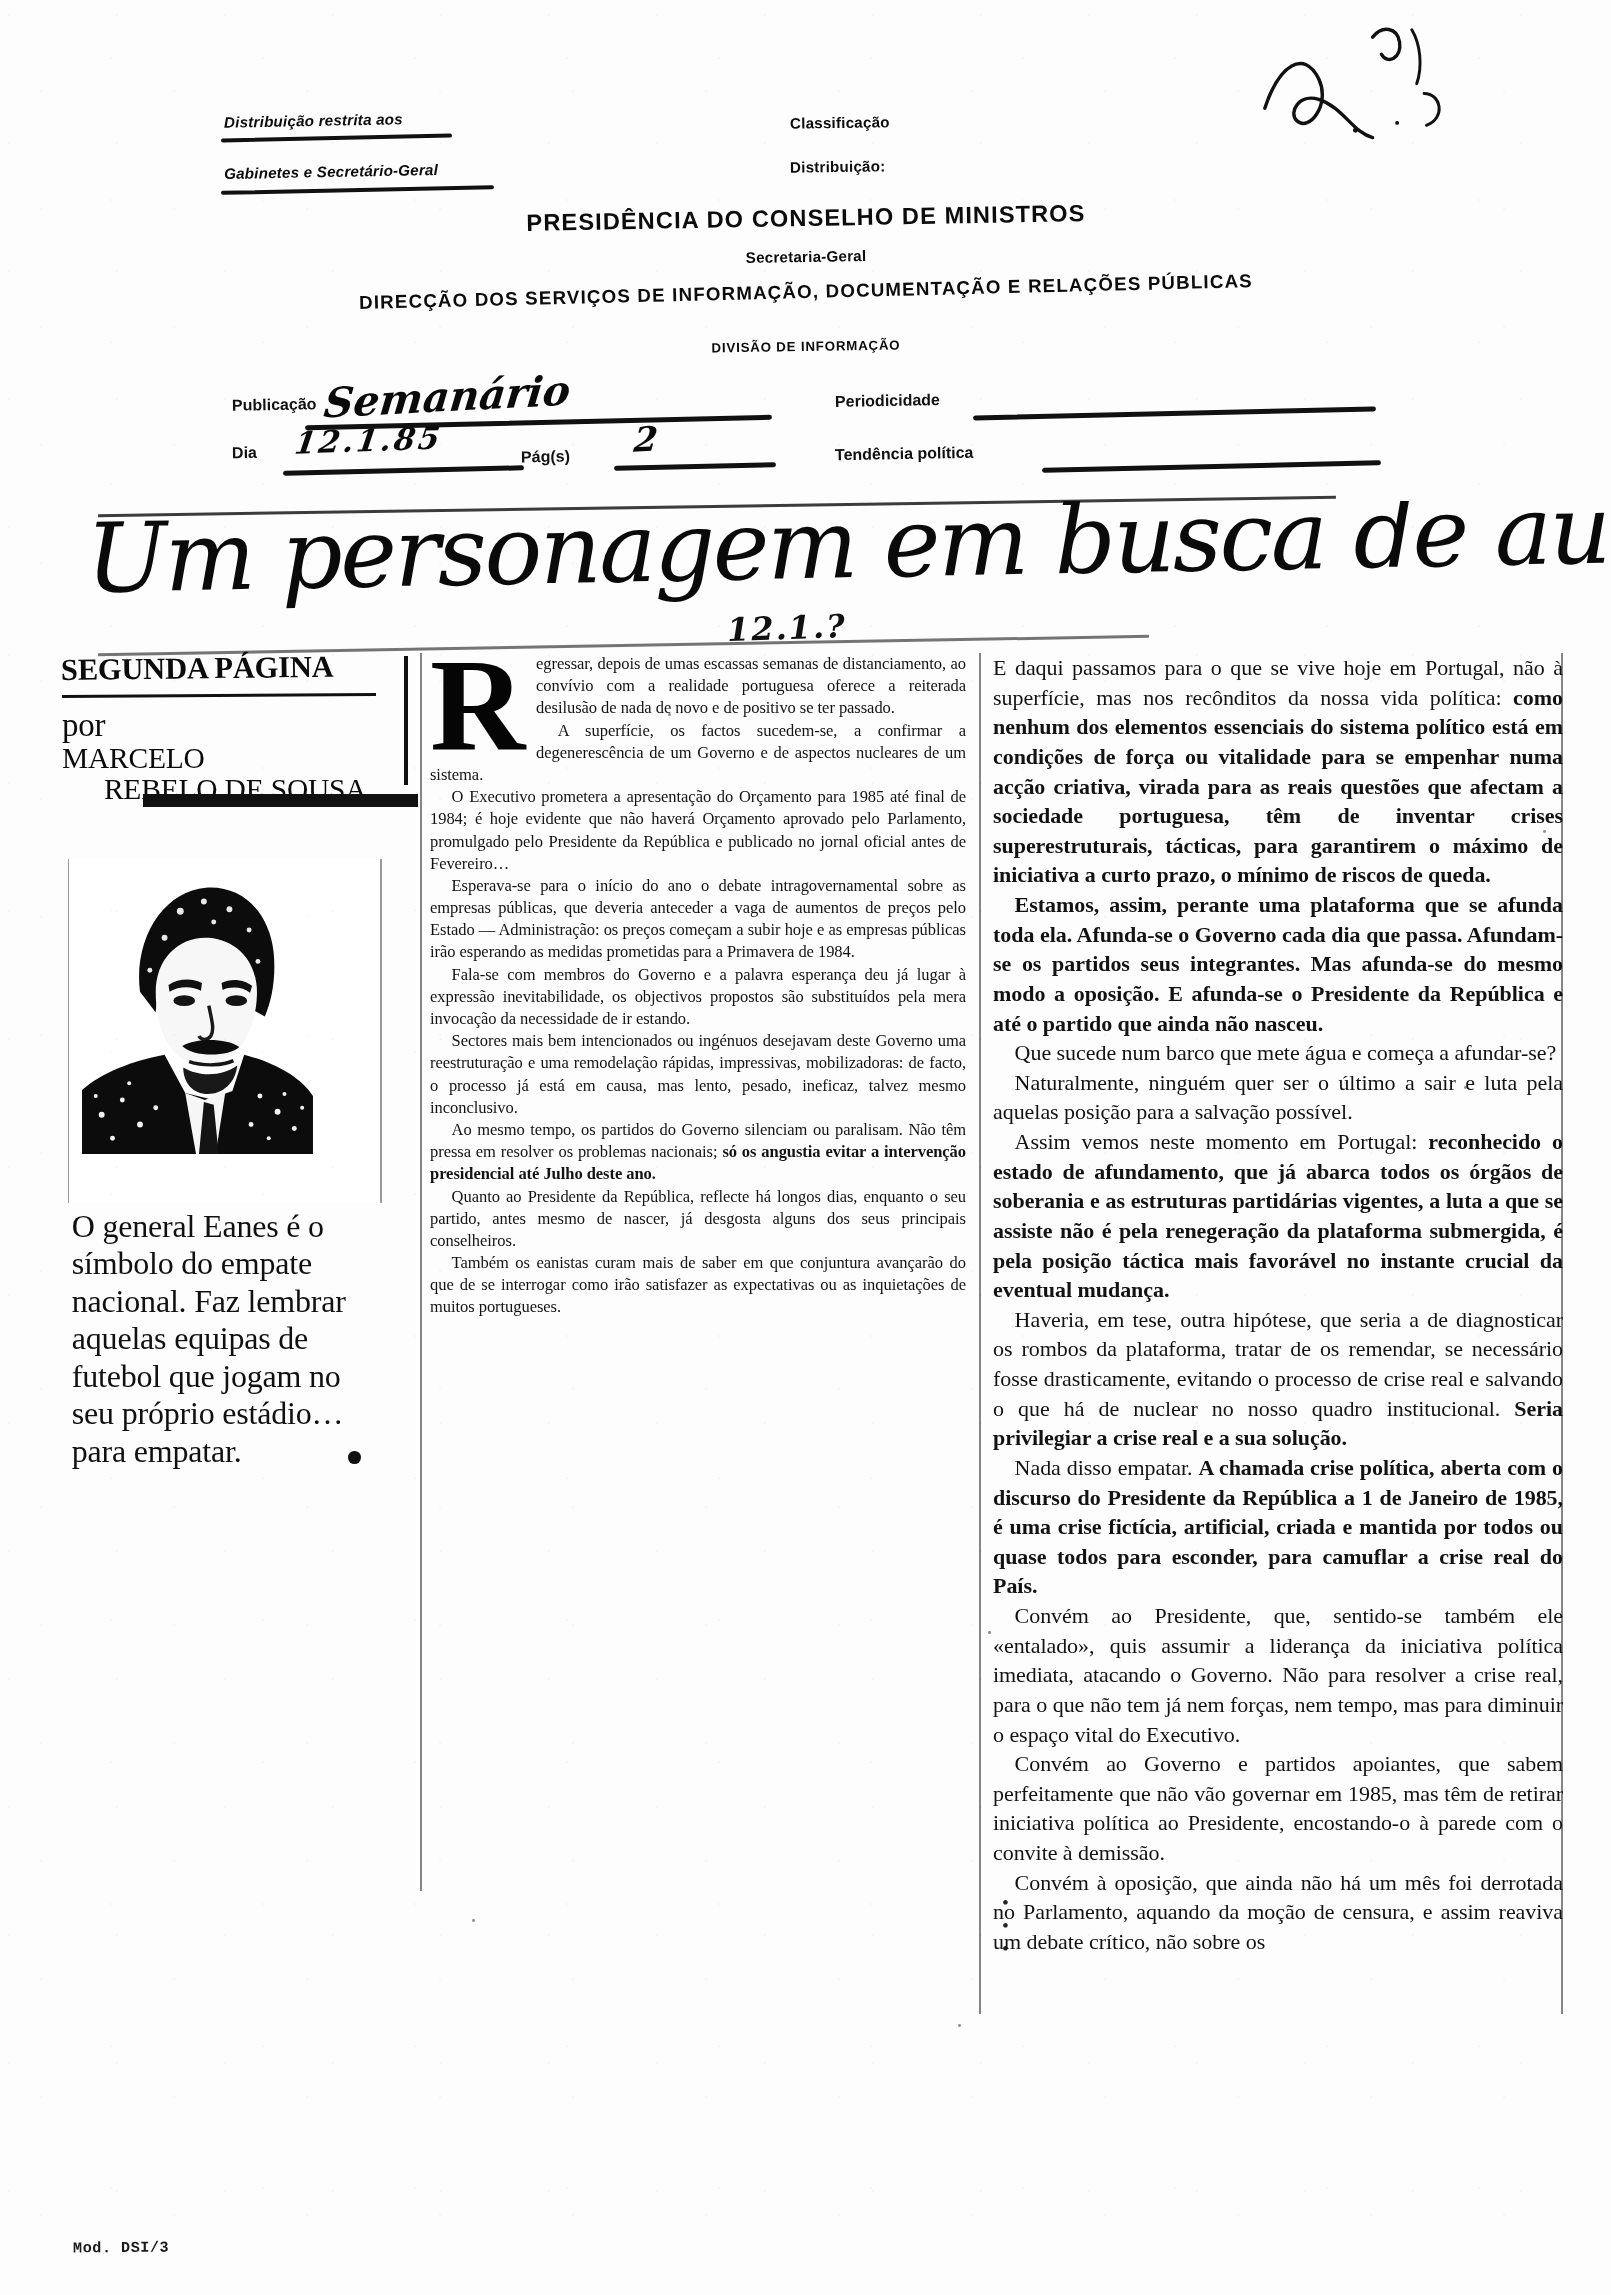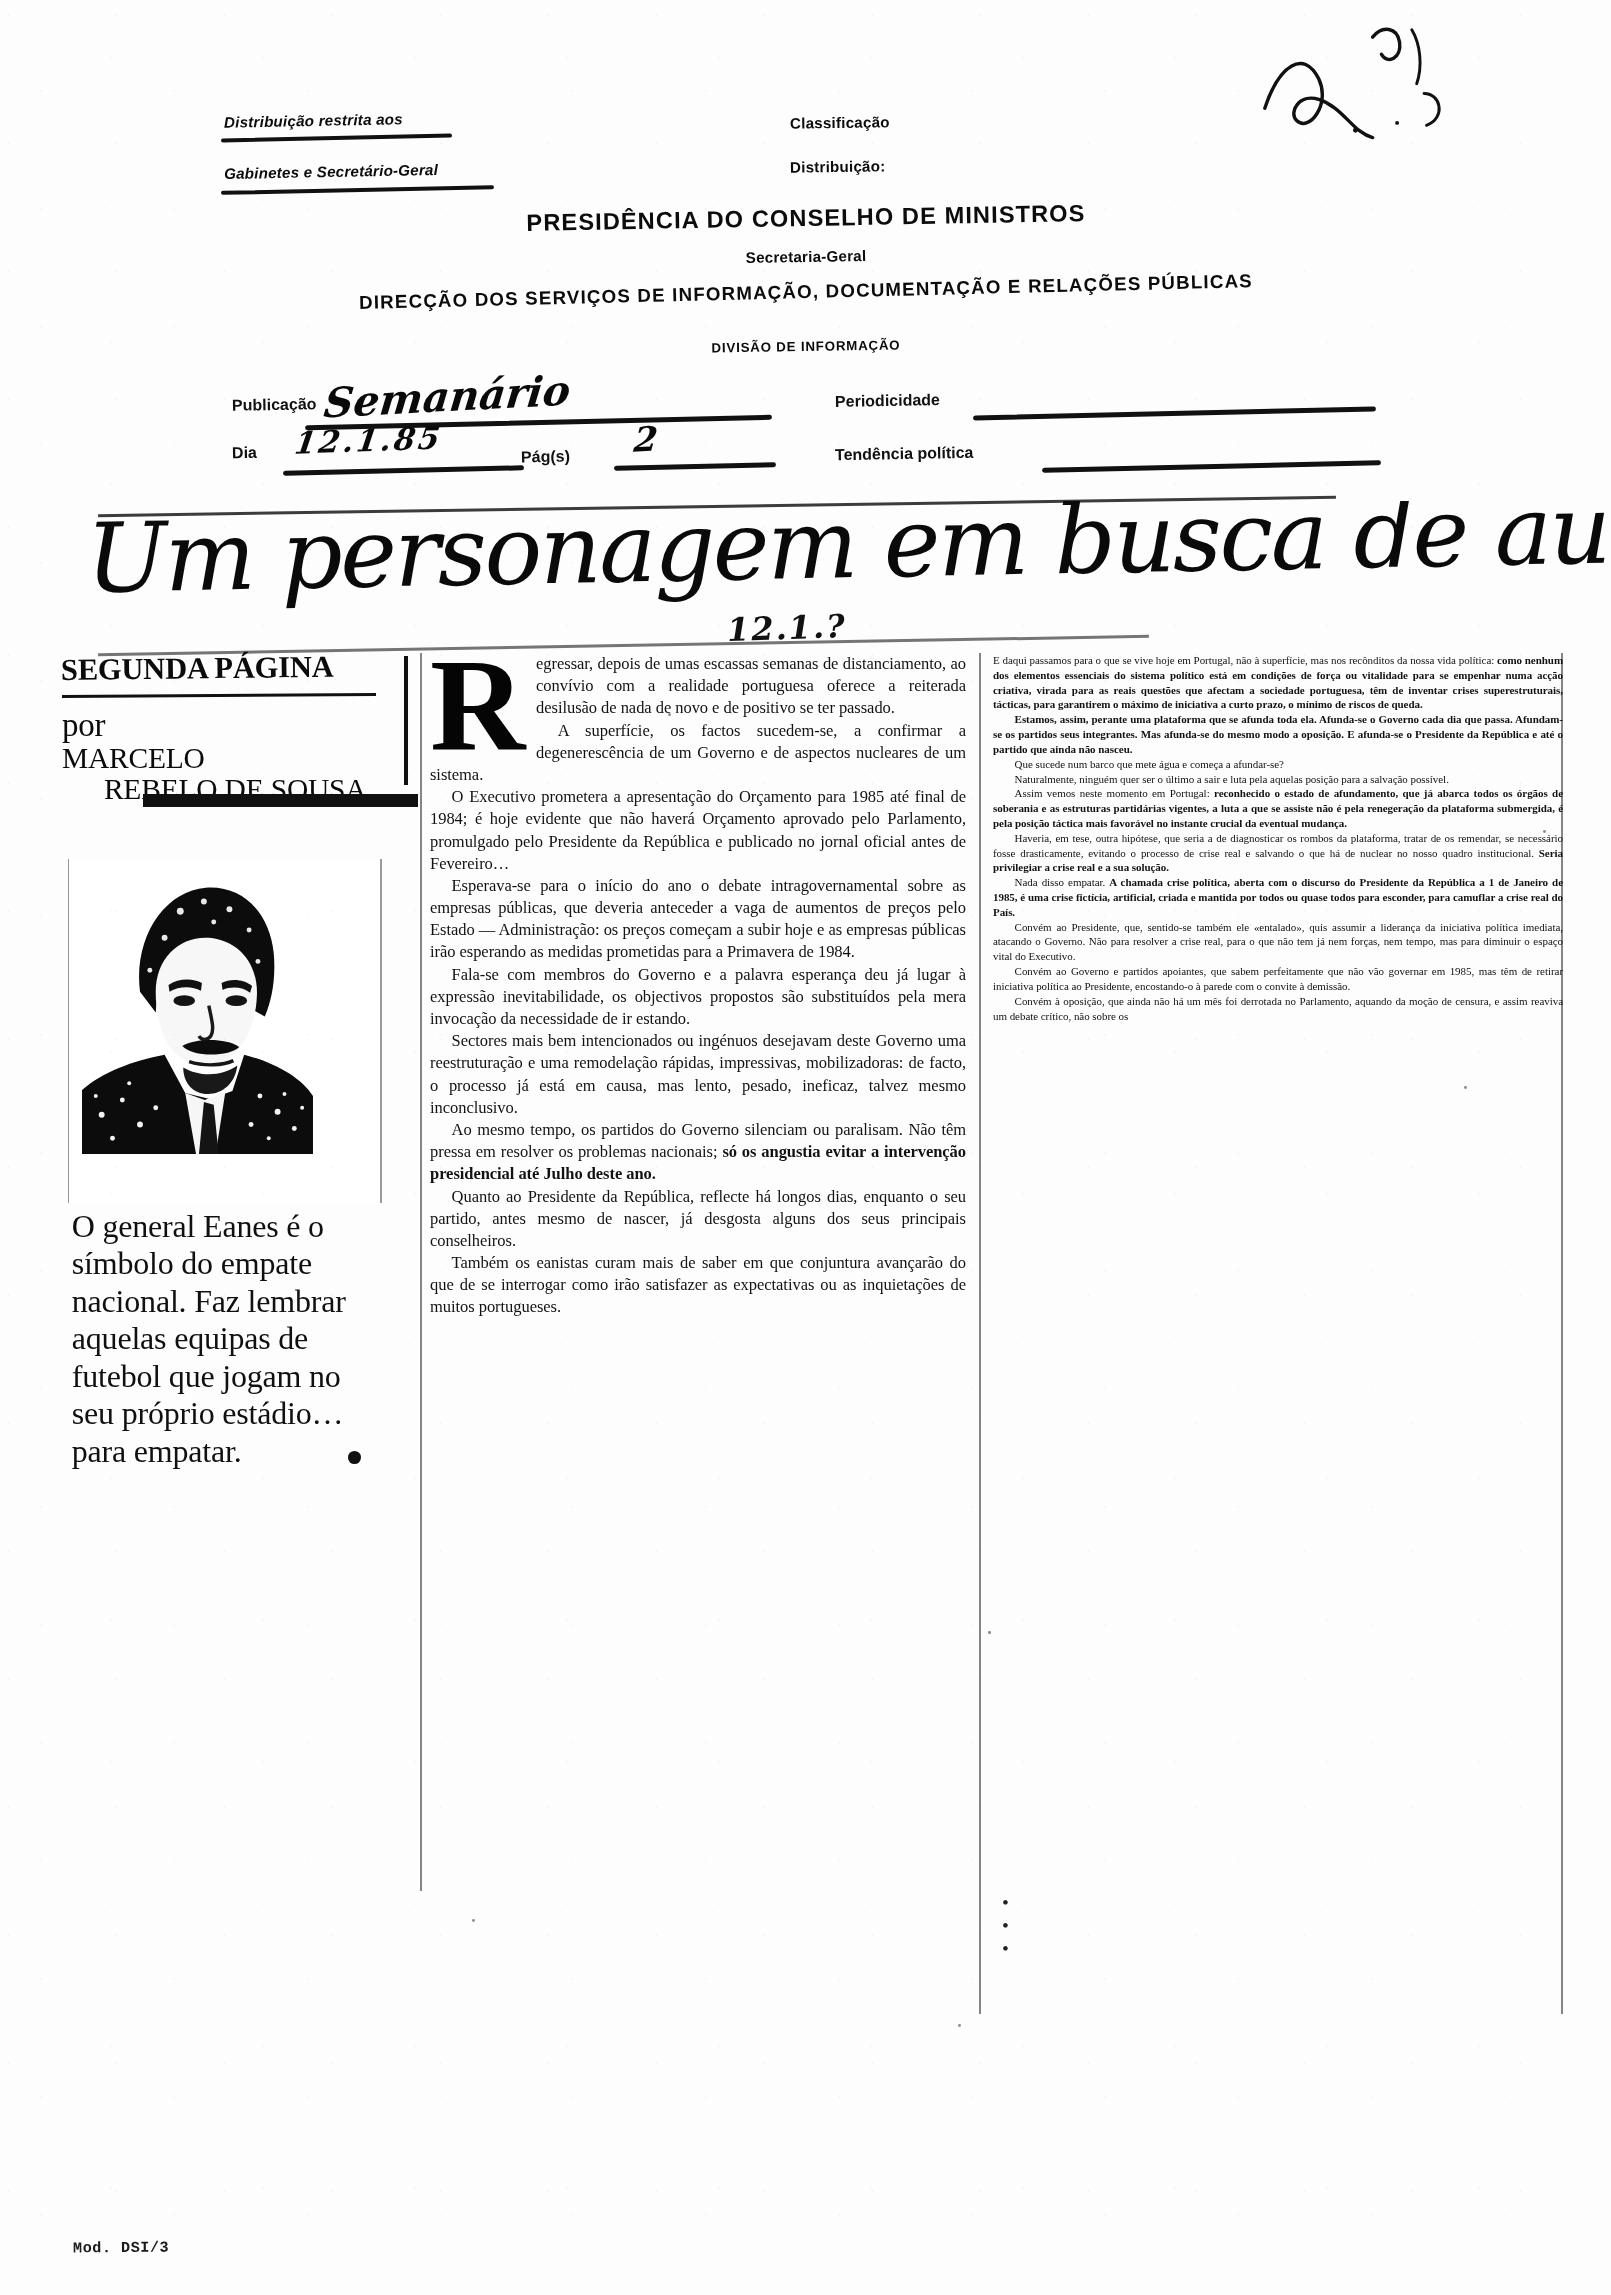--- a/index.html
+++ b/index.html
@@ -128,21 +128,21 @@
     letter-spacing:-0.05px;
   }
   .body p{margin:0;text-indent:21.6px;}
   .body p.first{text-indent:0;}
   .body b{font-weight:700;}
   .dropcap{
     float:left;font-family:"Liberation Serif", serif;font-weight:700;
     font-size:132px;line-height:.74;margin:2.9px 10.8px -2.9px 0;color:#050505;
   }
 
-  .col-right .body{font-size:11px;line-height:1.347;}
+  .col-right .body{font-size:22px;line-height:1.347;}
 
   .ellip{position:absolute;left:572px;top:1238px;font-size:19.7px;letter-spacing:6.9px;color:#222;}
 
   
   .footer{
     position:absolute;left:73px;top:2239px;
     font-family:Liberation Mono, monospace;font-weight:700;font-size:15.2px;
     color:#1a1a1a;letter-spacing:0.5px;transform:rotate(-.5deg);
   }
 

